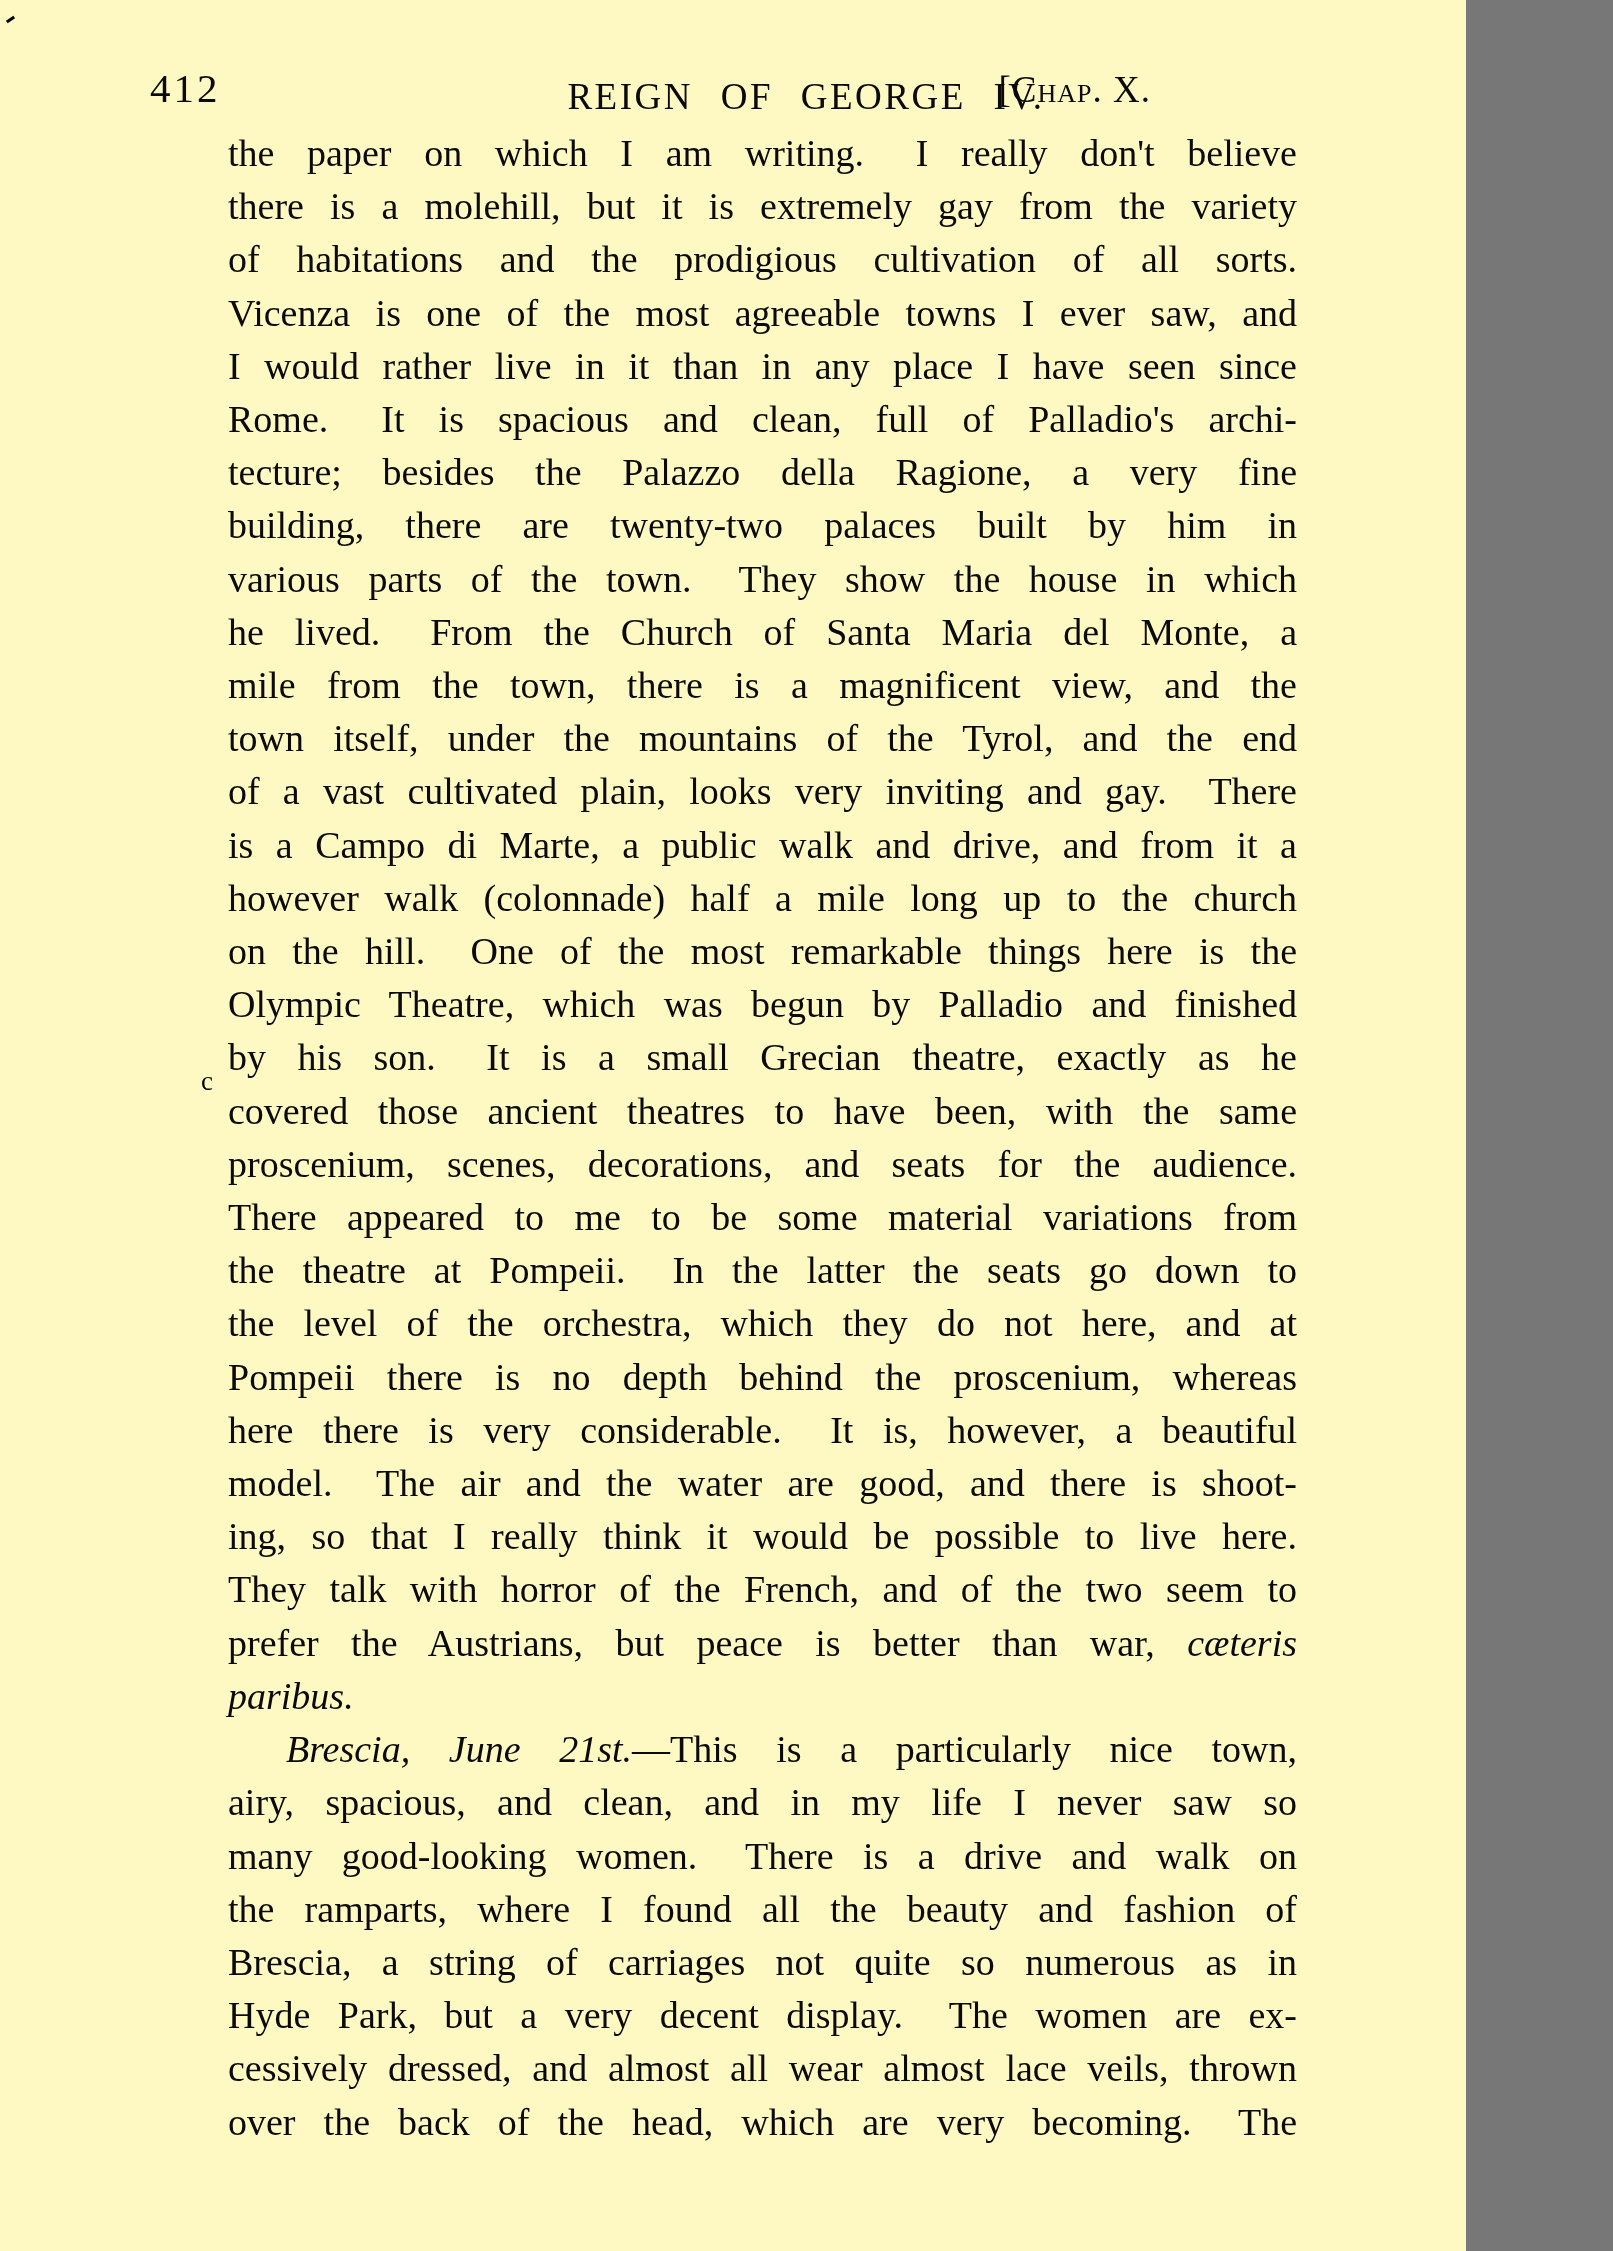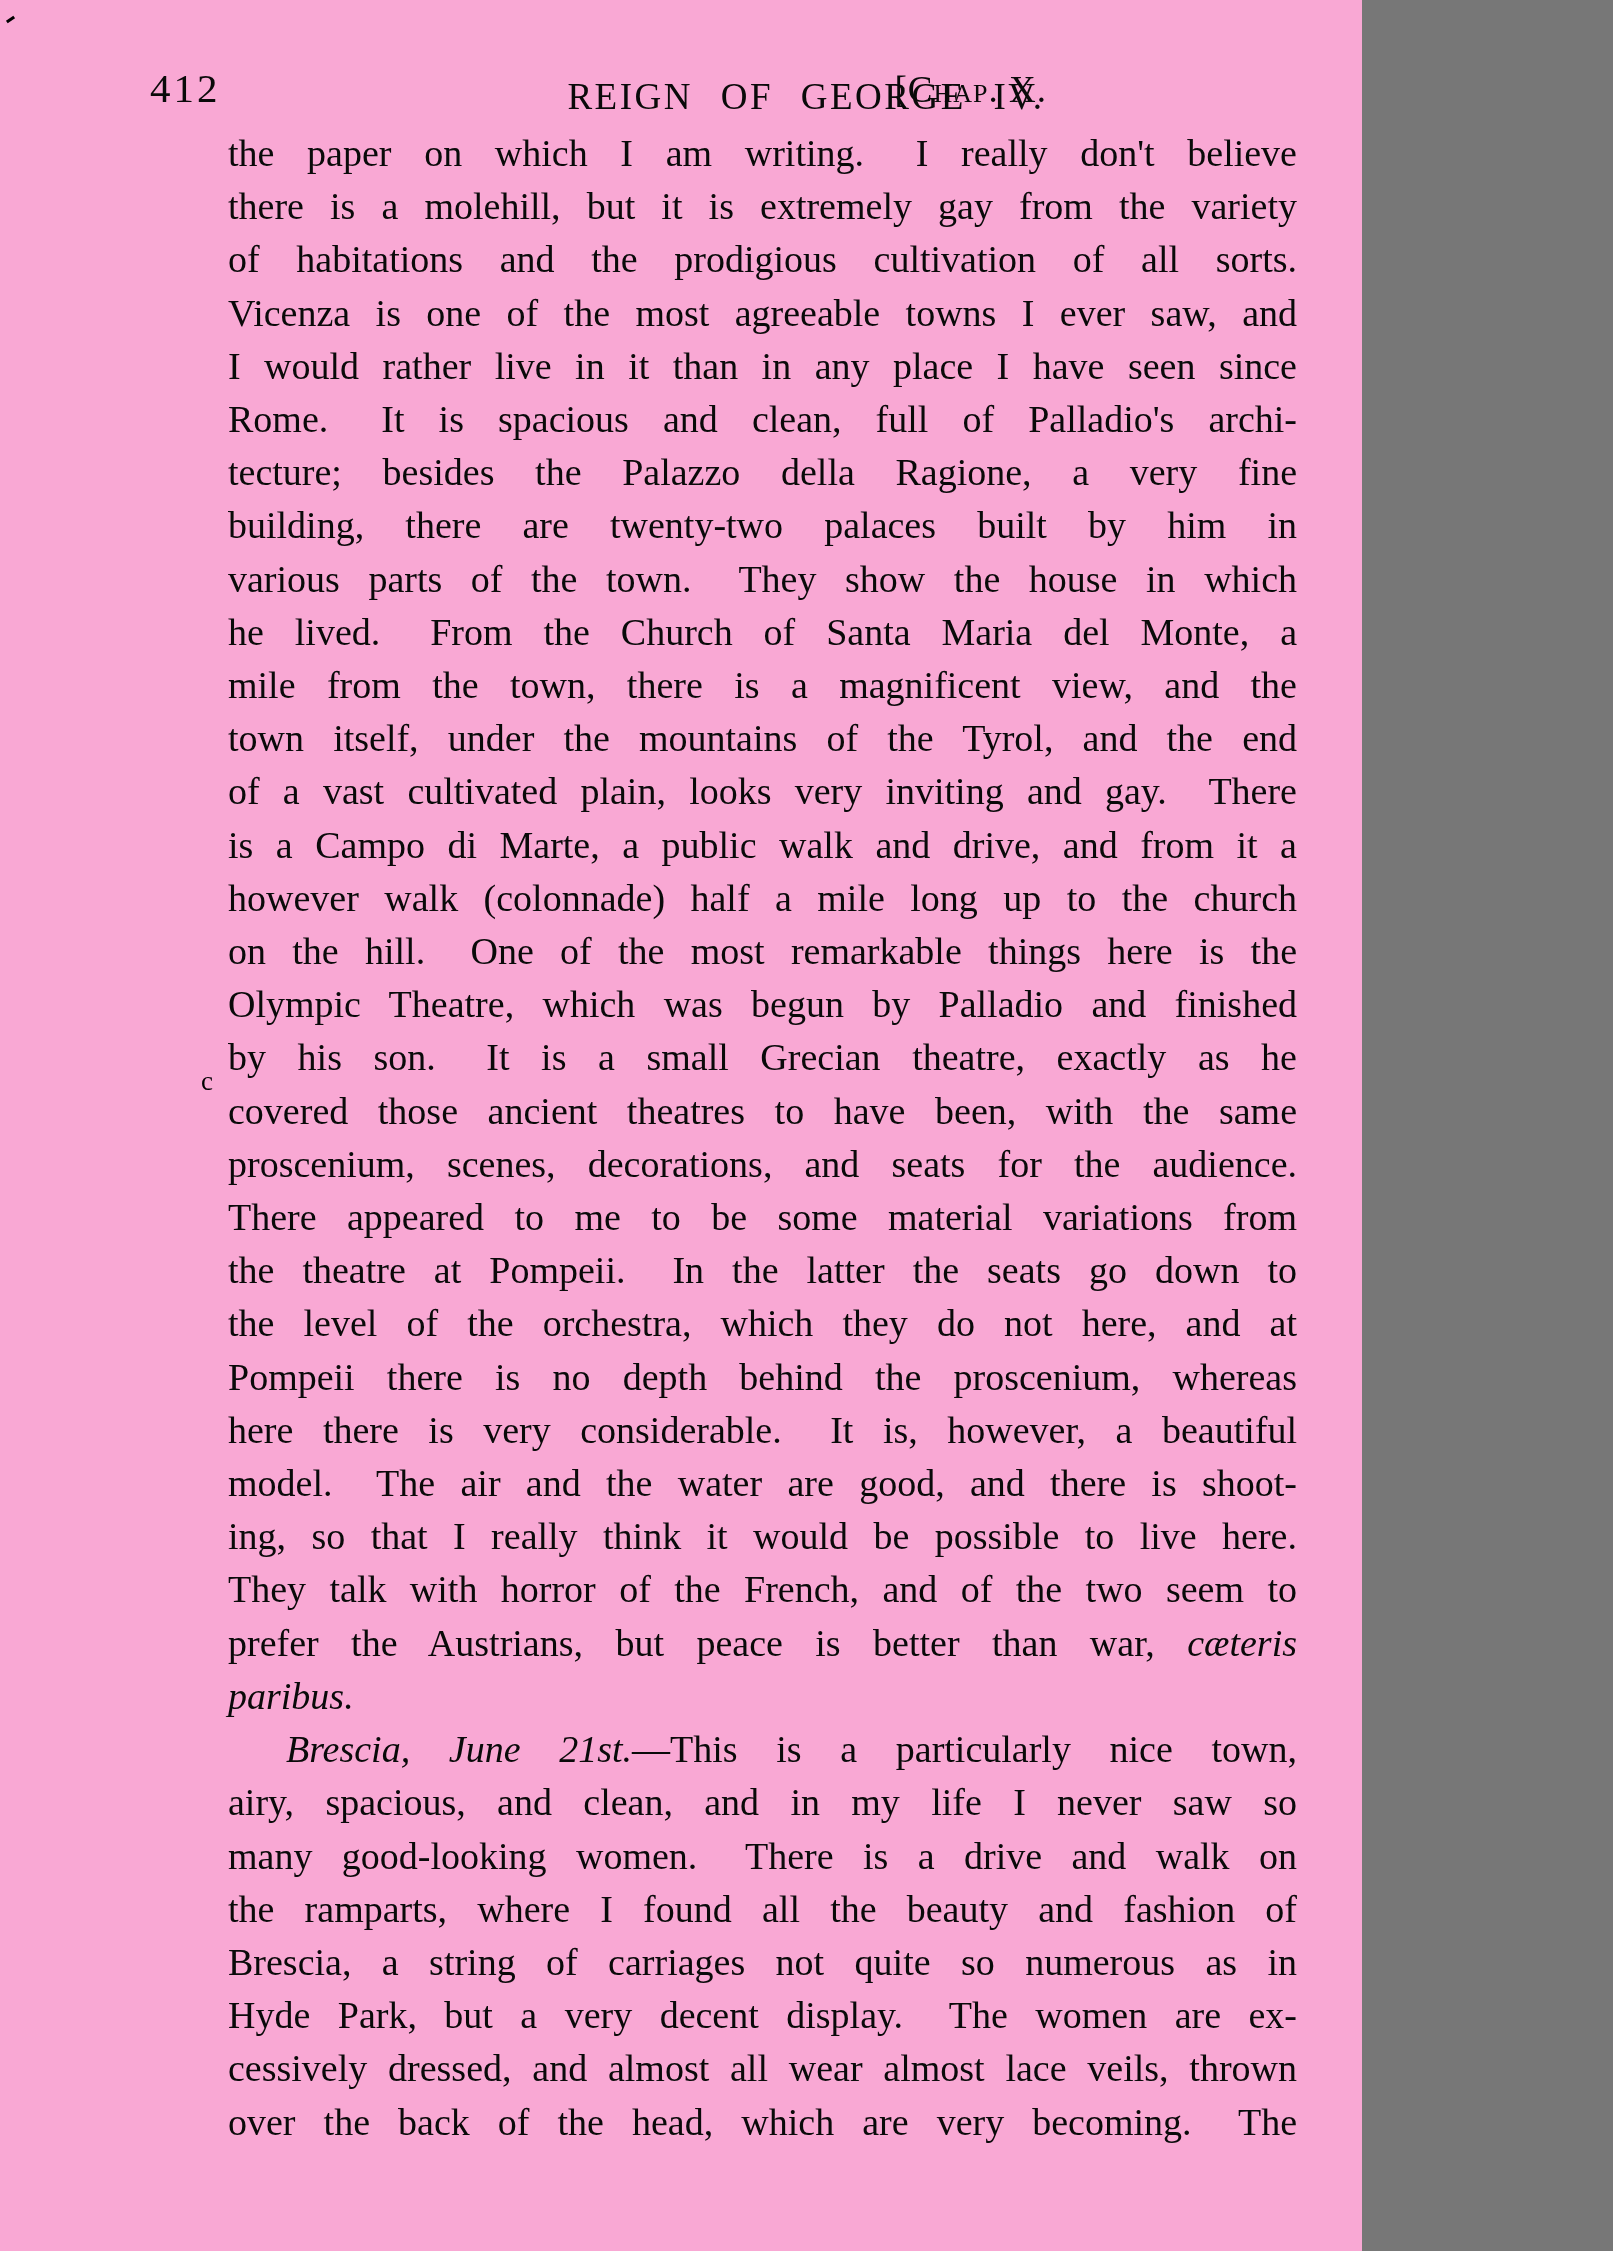--- a/index.html
+++ b/index.html
@@ -1,19 +1,19 @@
 <!DOCTYPE html>
 <html><head>
 <meta charset="utf-8">
 <style>
   html,body{margin:0;padding:0;background:#777;}
   .page{
     position:relative;
-    width:1362px;height:2251px;
-    background:#f9a8d4;
+    width:1466px;height:2251px;
+    background:#fef9c3;
     color:#0a0a0a;
     font-family:"Liberation Serif","DejaVu Serif",serif;
     overflow:hidden;
   }
   
   .hdr-num{
     position:absolute;left:150px;top:64px;
     font-size:41px;letter-spacing:3px;
   }
   .hdr-title{

